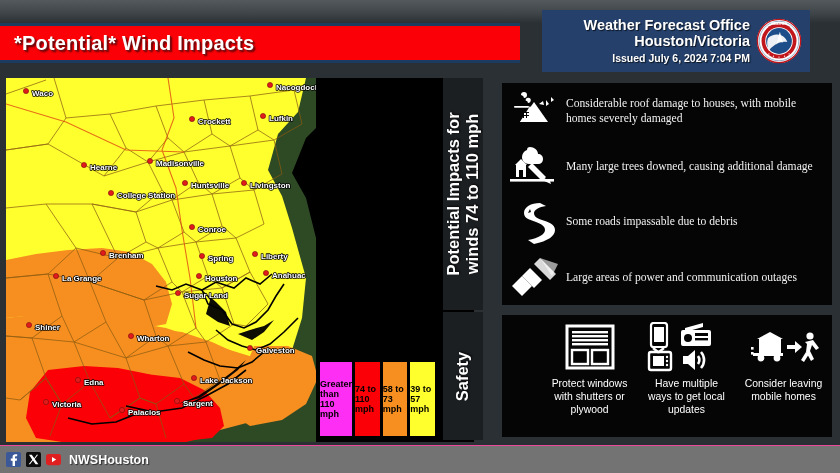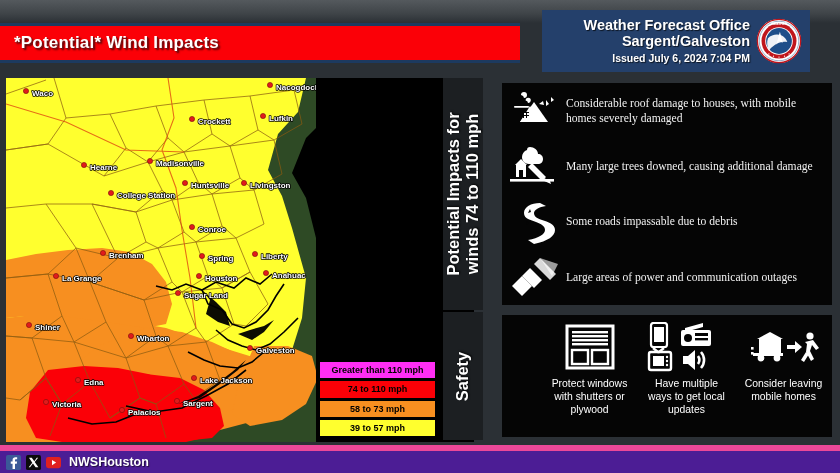--- a/index.html
+++ b/index.html
@@ -16,21 +16,21 @@
     position:absolute; left:0; top:0; width:840px; height:23px;
     background: linear-gradient(180deg,#54595d 0%, #3f4448 60%, #2b3035 100%);
   }
   .title-bar {
     position:absolute; left:0; top:23px; width:520px; height:40px;
     background:#fb0007;
     border-top:3px solid #1d3a5f; border-bottom:3px solid #1d3a5f;
     display:flex; align-items:center;
   }
   .title-bar .title-text {
-    color:#fff; font-size:17px; font-weight:bold; letter-spacing:0.2px;
+    color:#fff; font-size:20px; font-weight:bold; letter-spacing:0.2px;
     padding-left:14px;
     text-shadow: 1px 1px 0 #7a1216, 2px 2px 2px rgba(0,0,0,.65);
   }
   .title-under {
     position:absolute; left:0; top:63px; width:520px; height:15px; background:#2b3035;
   }
 
   
   .wfo-box {
     position:absolute; left:542px; top:10px; width:268px; height:62px;
@@ -58,21 +58,21 @@
   .city-label {
     font-family:"Liberation Sans", sans-serif; font-size:8px; font-weight:bold;
     fill:#ffffff; paint-order: stroke; stroke:#000; stroke-width:1.6px;
     stroke-linejoin:round;
   }
 
   
   .legend {
     position:absolute; left:310px; top:358px; width:123px; height:82px;
     background:#000; border:1px solid #000; padding:2px;
-    display:flex; flex-direction:column; gap:1px;
+    display:flex; flex-direction:row; gap:1px;
   }
   .legend-row {
     flex:1; display:flex; align-items:center; justify-content:center;
     font-size:9px; font-weight:bold; color:#000;
     border:1px solid #000;
   }
 
   
   .impacts-side {
     position:absolute; left:443px; top:78px; width:40px; height:232px;
@@ -120,22 +120,22 @@
   }
   .safety-icon { height:52px; display:flex; align-items:center; justify-content:center; }
   .safety-label {
     color:#fff; font-size:10.4px; line-height:13px; text-align:center;
     margin-top:4px; padding:0 4px;
   }
 
   
   .bottom-bar {
     position:absolute; left:0; top:445px; width:840px; height:28px;
-    background:#4c1d95; display:flex; 
-    border-top:6px solid #ec4899;
+    background:#737373; display:flex; 
+    border-top:1px solid #ec4899;
   }
   .social { display:flex; align-items:center; padding-left:6px; gap:5px; }
   .social-ico { width:15px; height:15px; display:block; }
   .social-handle {
     color:#fff; font-size:12.5px; font-weight:bold; margin-left:3px;
     text-shadow:1px 1px 1px rgba(0,0,0,.6);
   }
   .site-url {
     margin-left:auto; padding-right:10px; color:#fff;
     font-size:17px; font-weight:bold;
@@ -151,21 +151,21 @@
   <div class="top-strip"></div>
 
   <div class="title-bar">
     <span class="title-text">*Potential* Wind Impacts</span>
   </div>
   <div class="title-under"></div>
 
   <div class="wfo-box">
     <div class="wfo-text">
       <div class="wfo-line1">Weather Forecast Office</div>
-      <div class="wfo-line2">Sargent/Galveston</div>
+      <div class="wfo-line2">Houston/Victoria</div>
       <div class="wfo-line3">Issued July 6, 2024 7:04 PM</div>
     </div>
     <svg class="nws-logo" viewBox="0 0 100 100">
       <circle cx="50" cy="50" r="48" fill="#ffffff"></circle>
       <circle cx="50" cy="50" r="47" fill="none" stroke="#c0161c" stroke-width="3"></circle>
       <circle cx="50" cy="50" r="38" fill="#c0161c"></circle>
       <circle cx="50" cy="50" r="30" fill="#ffffff"></circle>
       <path d="M22 50a28 28 0 0 1 56 0 28 28 0 0 1-56 0z" fill="#1d4e89"></path>
       <path d="M26 44c8-8 20-10 30-6 6 3 10 8 12 14-10-2-20 1-28 7-6 4-10 8-12 12-4-9-5-19-2-27z" fill="#ffffff" opacity=".92"></path>
       <path d="M52 30 L58 54 L50 50 L44 58 Z" fill="#ffffff"></path>

